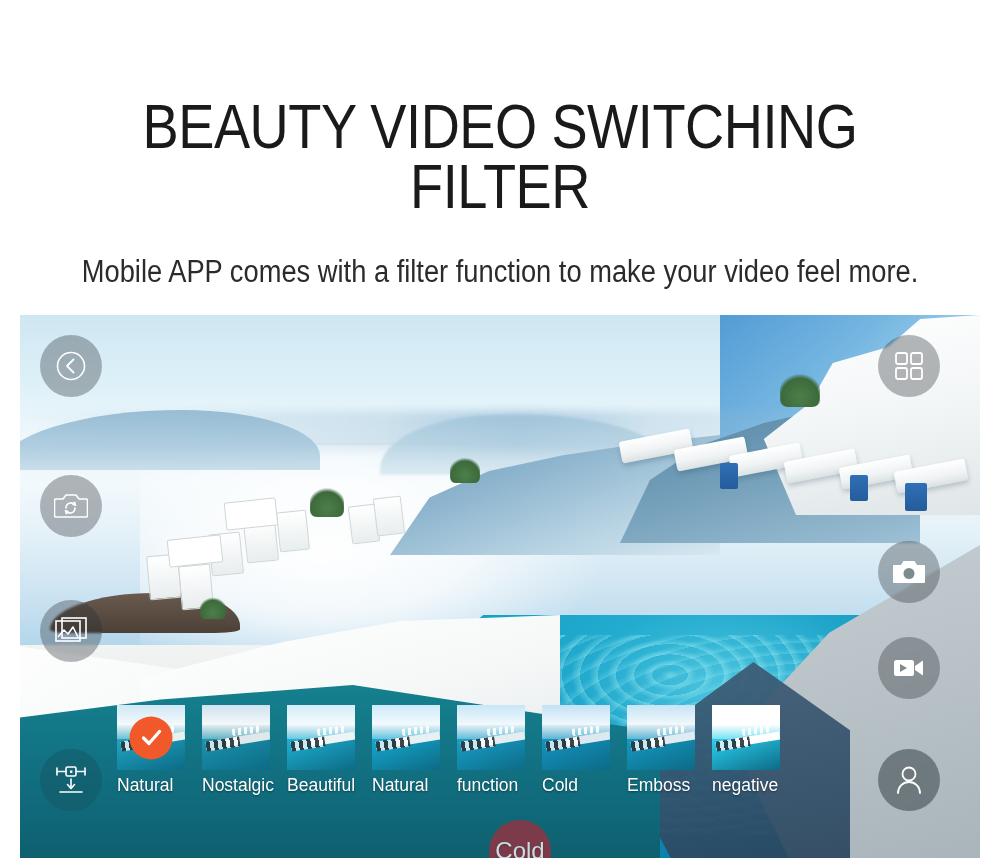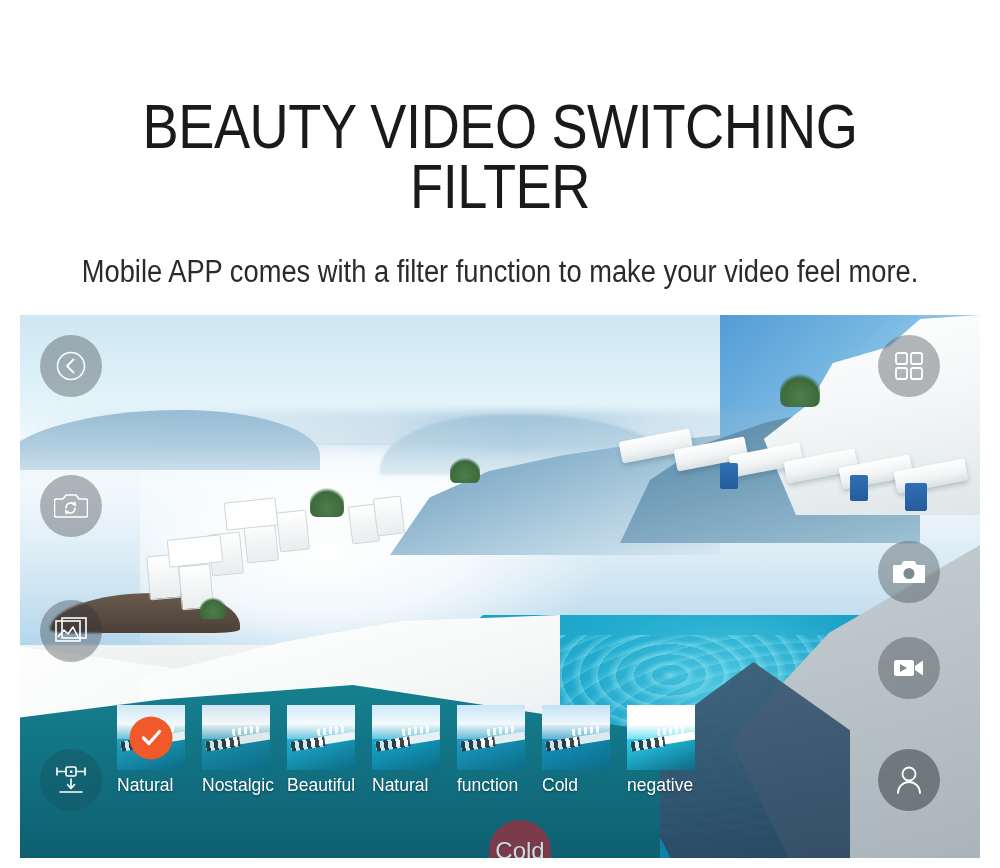--- a/index.html
+++ b/index.html
@@ -453,20 +453,31 @@
           <div class="ft-land" style="background: linear-gradient(rgb(220, 236, 244), rgb(20, 148, 194));"></div>
           <div class="ft-water" style="background: linear-gradient(160deg, rgb(20, 148, 194) 0%, rgb(12, 107, 134) 100%);"></div>
           <div class="ft-strip" style="background: rgb(220, 234, 240);"></div>
           <div class="ft-dots"></div>
           <div class="ft-chairs"></div>
         </div>
         <div class="filter-label">Cold</div>
       </div>
       <div class="filter-item">
         <div class="filter-thumb">
+          <div class="ft-sky" style="background: linear-gradient(rgb(198, 228, 243), rgb(255, 255, 255));"></div>
+          <div class="ft-land" style="background: linear-gradient(rgb(224, 237, 243), rgb(22, 153, 196));"></div>
+          <div class="ft-water" style="background: linear-gradient(160deg, rgb(22, 153, 196) 0%, rgb(12, 107, 134) 100%);"></div>
+          <div class="ft-strip" style="background: rgb(223, 236, 241);"></div>
+          <div class="ft-dots"></div>
+          <div class="ft-chairs"></div>
+        </div>
+        <div class="filter-label">Emboss</div>
+      </div>
+      <div class="filter-item">
+        <div class="filter-thumb">
           <div class="ft-sky" style="background: linear-gradient(rgb(255, 255, 255), rgb(255, 255, 255));"></div>
           <div class="ft-land" style="background: linear-gradient(rgb(251, 253, 253), rgb(42, 209, 240));"></div>
           <div class="ft-water" style="background: linear-gradient(160deg, rgb(42, 209, 240) 0%, rgb(12, 107, 134) 100%);"></div>
           <div class="ft-strip" style="background: rgb(255, 255, 255);"></div>
           <div class="ft-dots"></div>
           <div class="ft-chairs"></div>
         </div>
         <div class="filter-label">negative</div>
       </div>
     </div>

